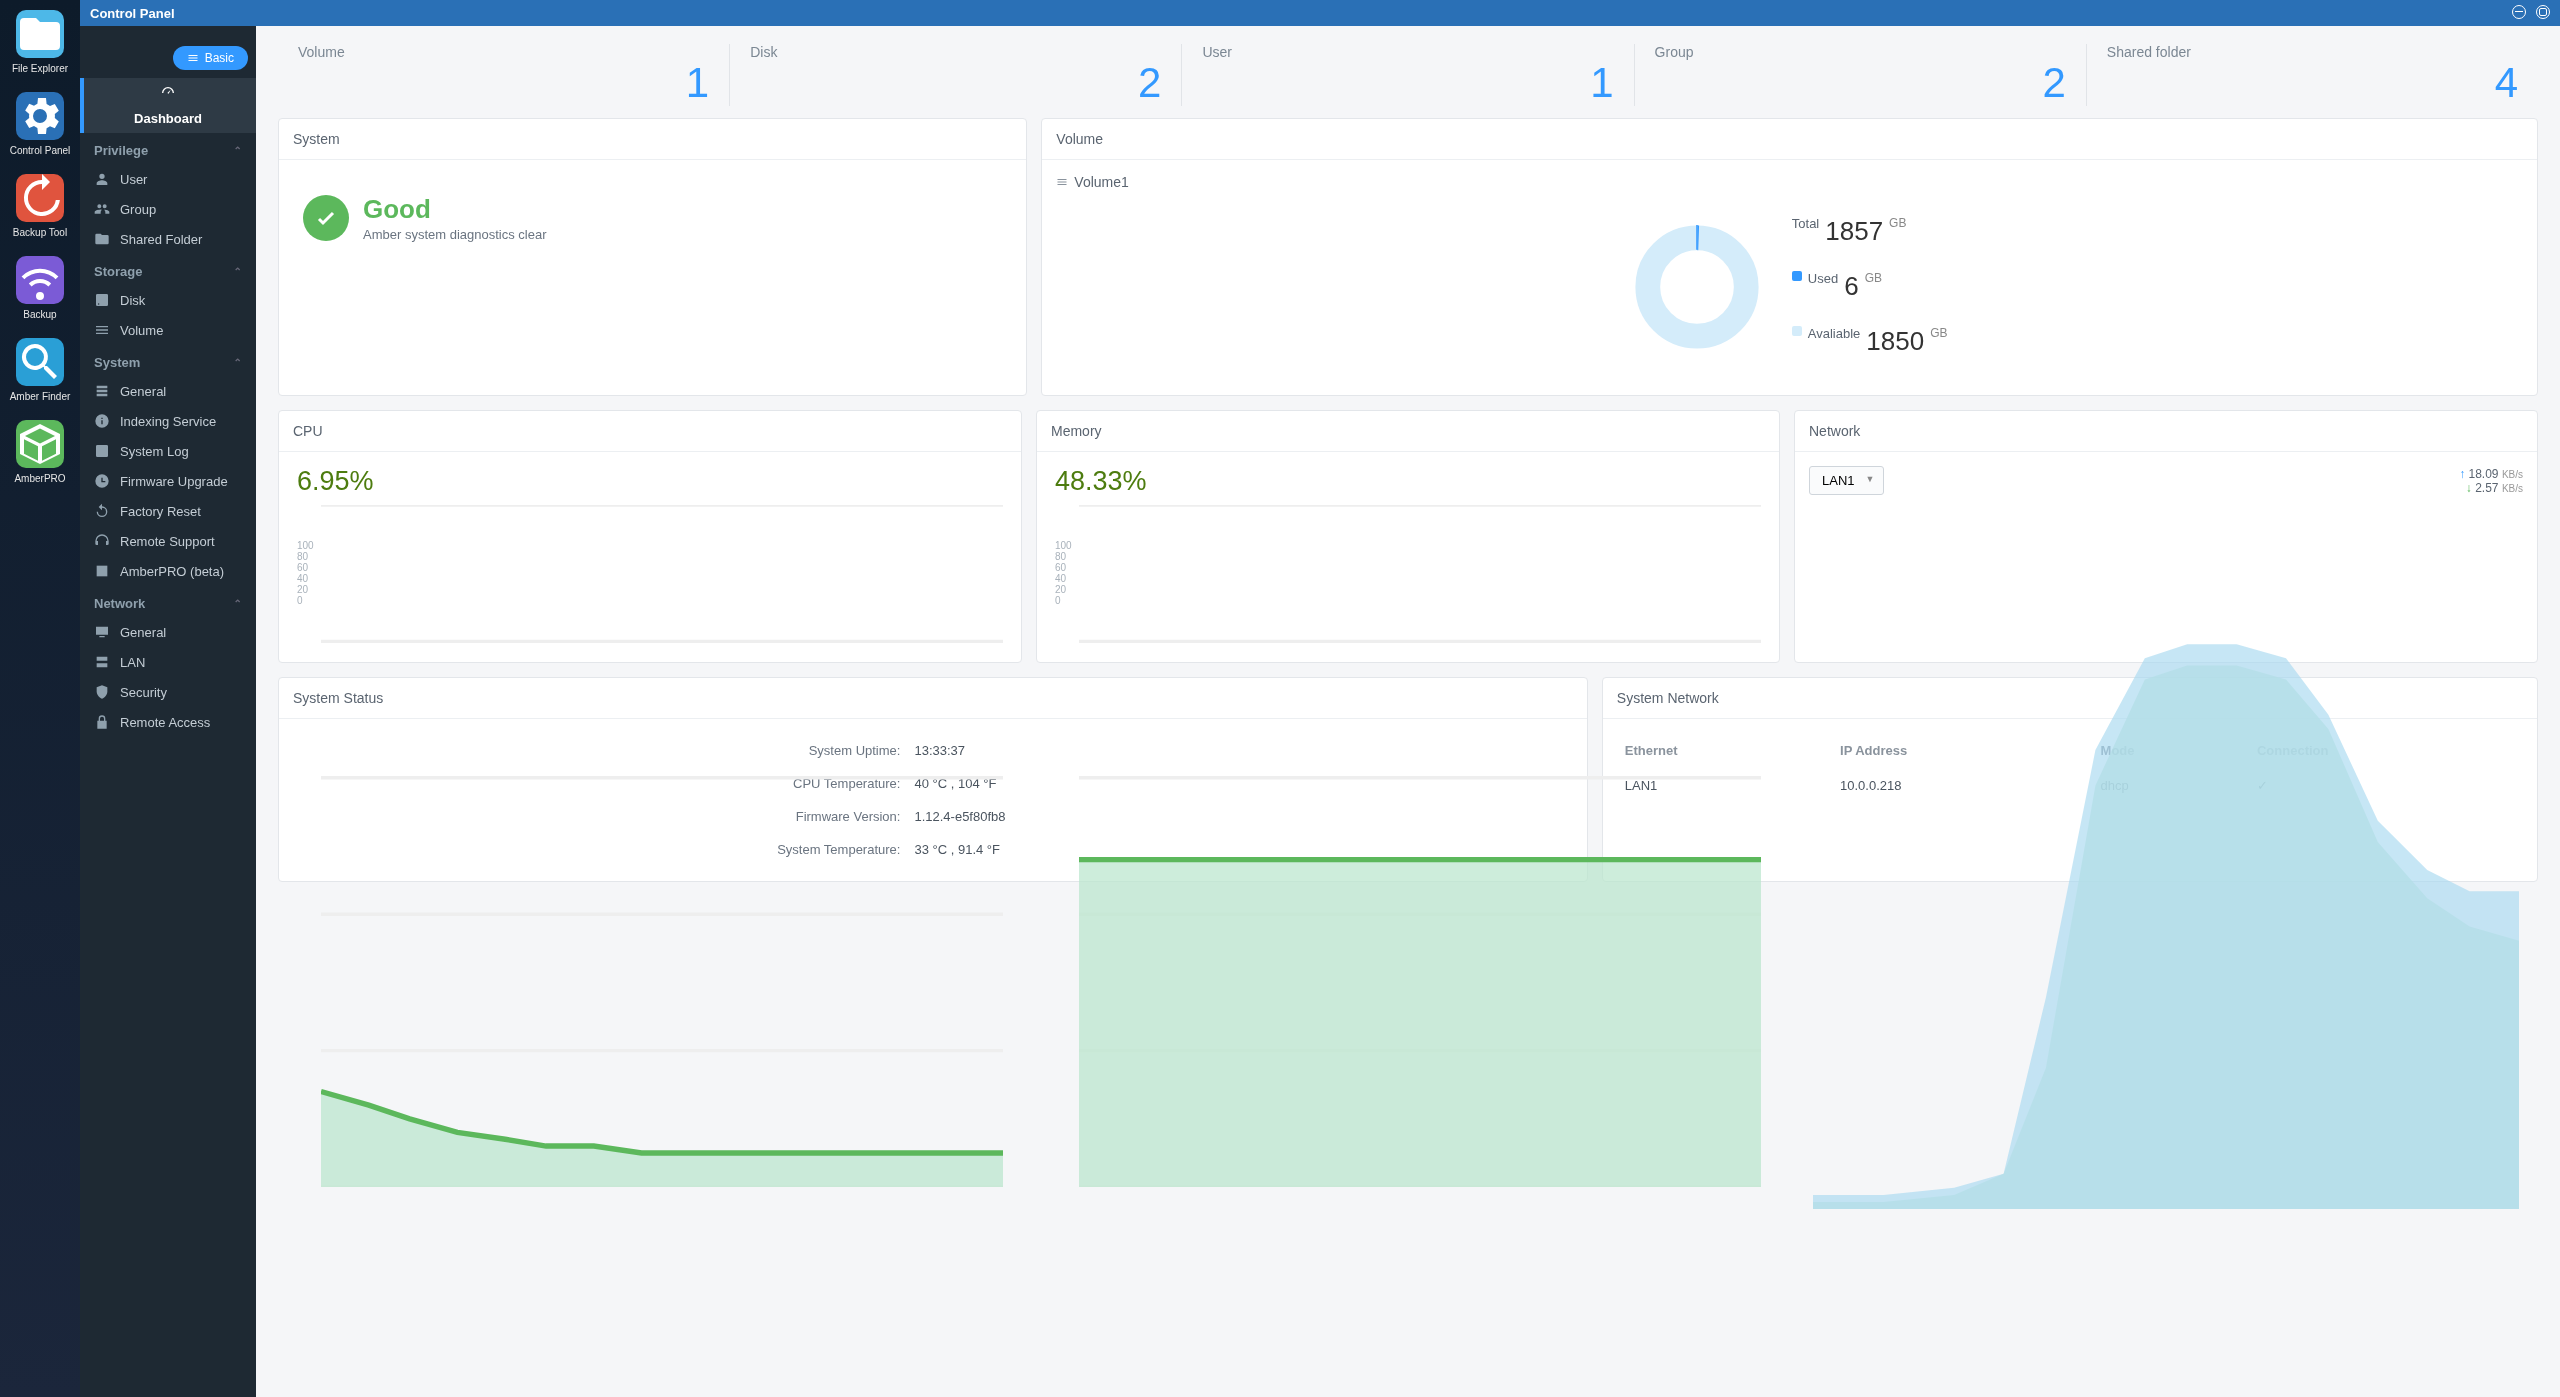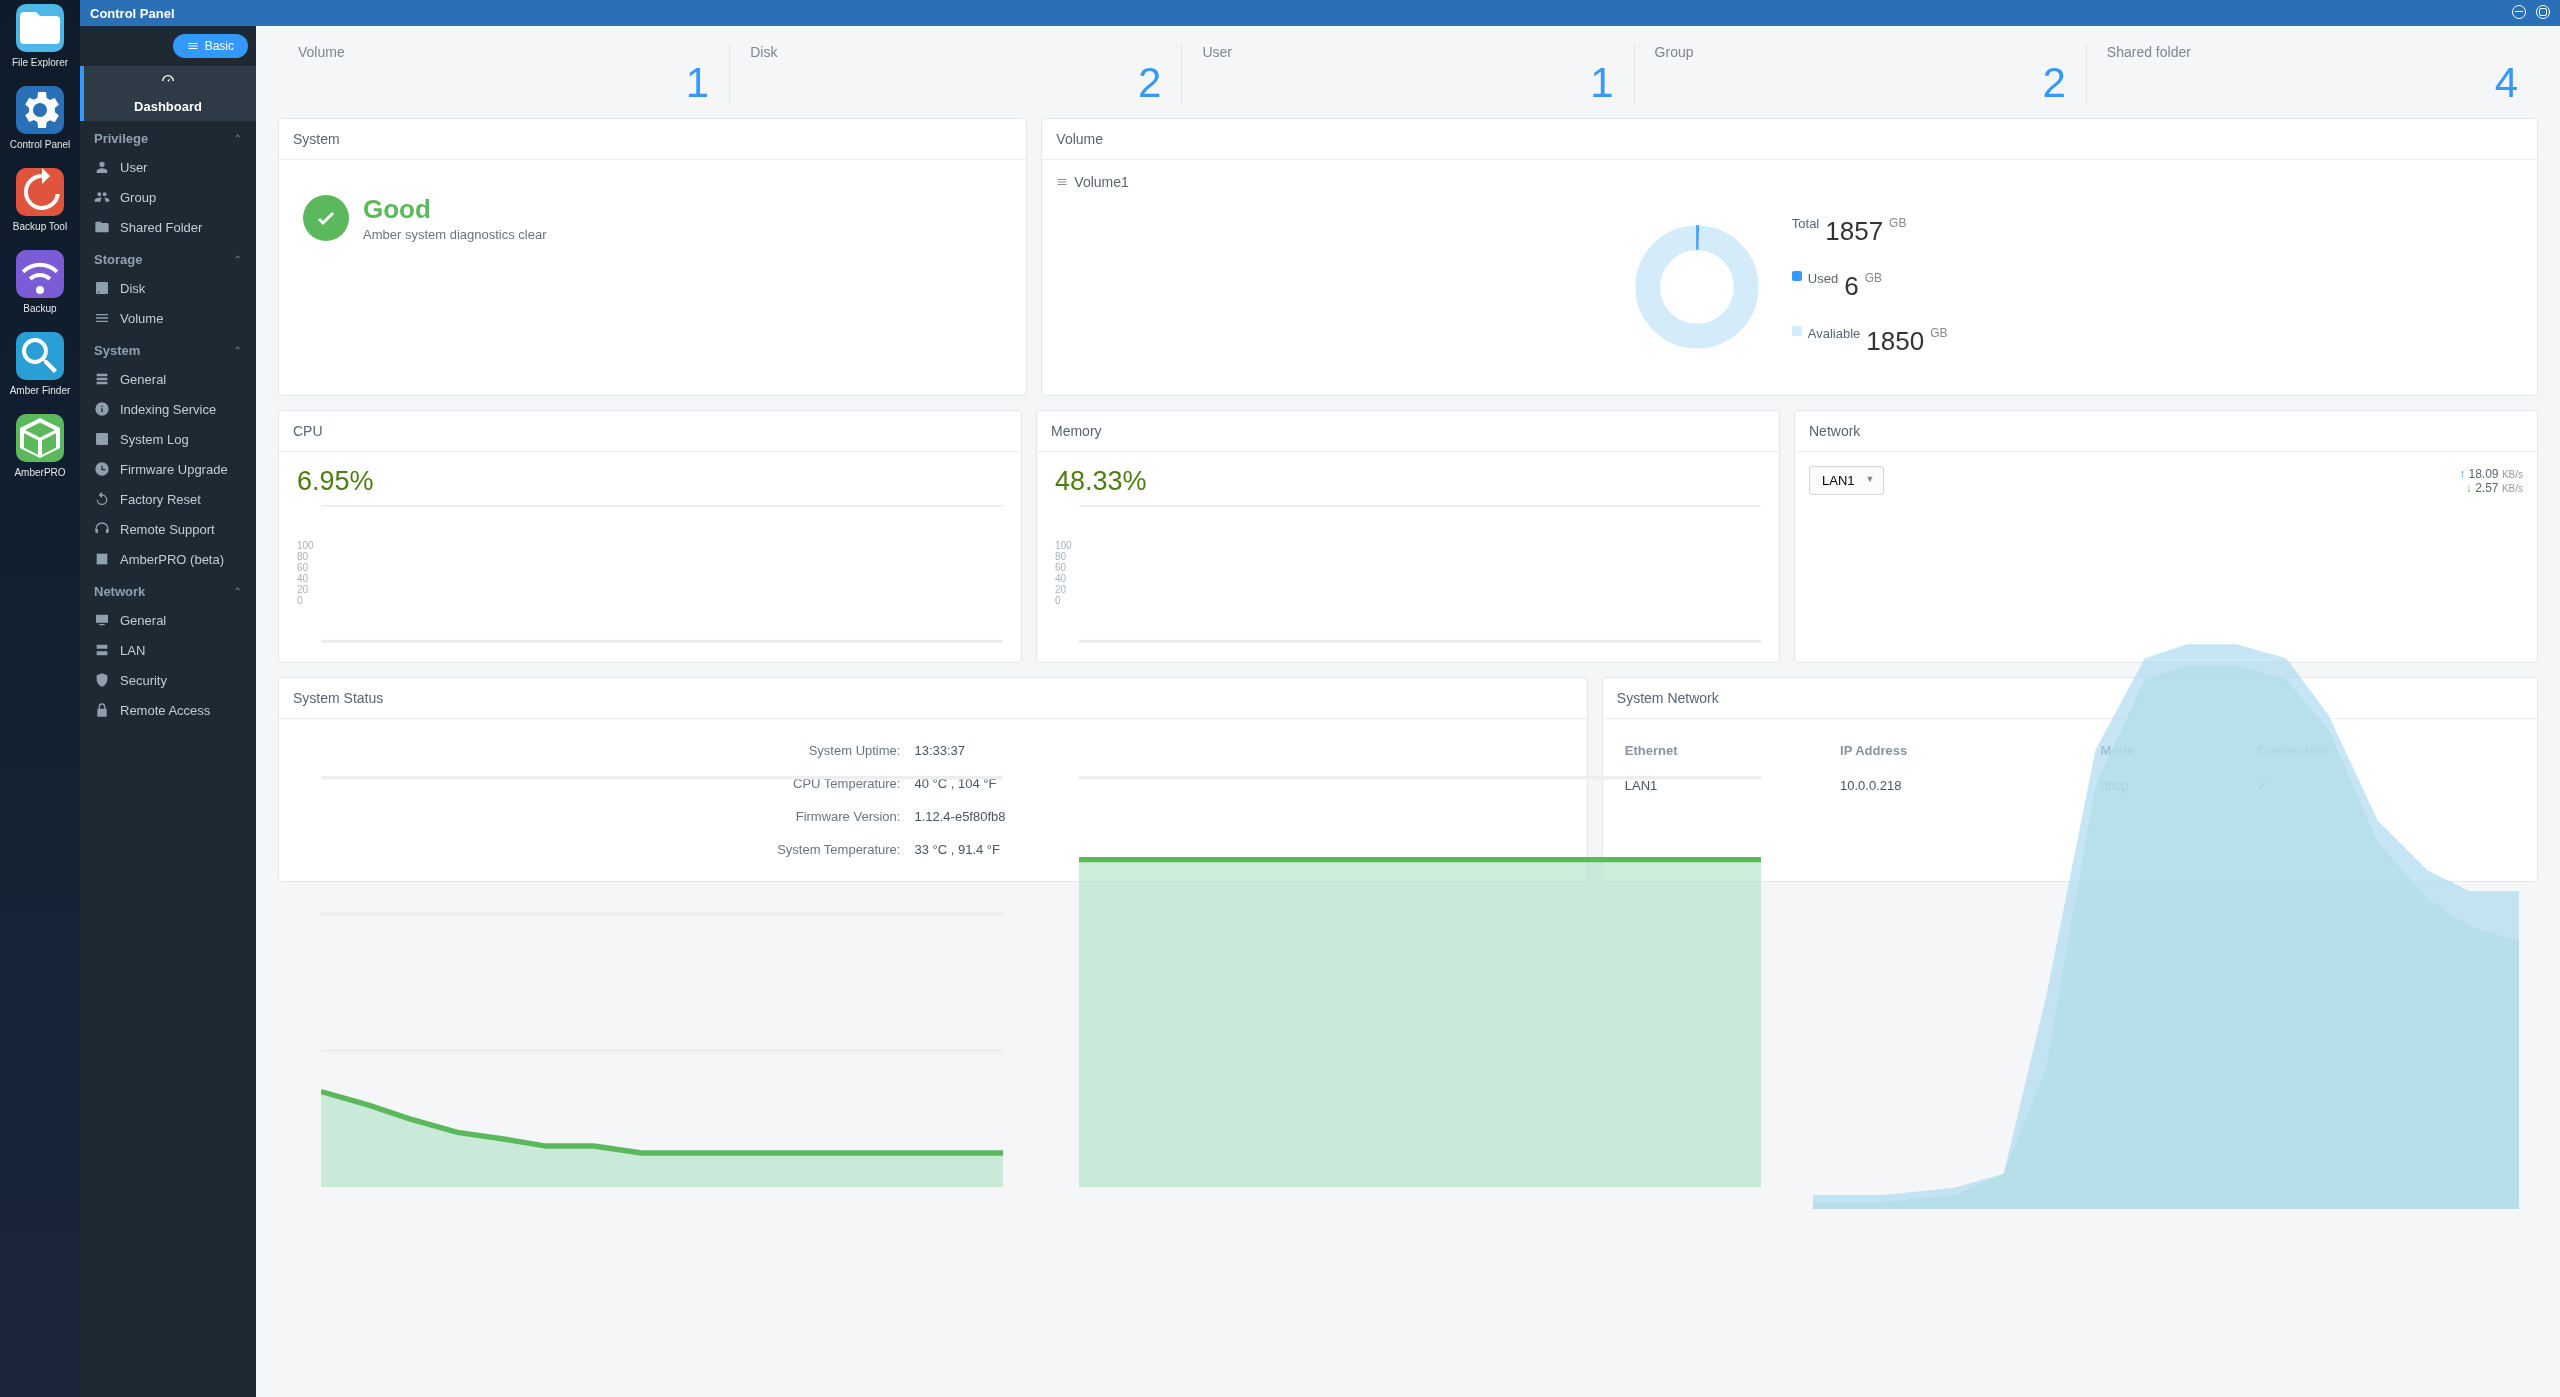--- a/index.html
+++ b/index.html
@@ -1,30 +1,30 @@
 <!DOCTYPE html>
 <html><head>
 <meta charset="utf-8">
 <style>
   * { box-sizing: border-box; margin: 0; padding: 0; }
   html, body { height: 100%; width: 100%; font-family: -apple-system, BlinkMacSystemFont, "Segoe UI", Helvetica, Arial, sans-serif; background: #f5f6f8; }
   .root { display: flex; height: 100%; }
-  .dock { width: 80px; background: linear-gradient(180deg,#0d1b2a,#1b263b); display: flex; flex-direction: column; align-items: center; padding-top: 4px; }
+  .dock { width: 80px; background: linear-gradient(180deg,#0d1b2a,#1b263b); display: flex; flex-direction: column; align-items: center; padding-top: 10px; }
   .dock-item { width: 70px; display: flex; flex-direction: column; align-items: center; margin-bottom: 18px; cursor: pointer; }
   .dock-icon { width: 48px; height: 48px; border-radius: 10px; display:flex;align-items:center;justify-content:center; font-size:22px; color:#fff; }
   .dock-label { font-size: 10px; color: #e6e6e6; margin-top: 5px; text-align:center; }
   .app { flex: 1; display: flex; flex-direction: column; }
   .titlebar { height: 26px; background: #2a70b6; color: #fff; display:flex; align-items:center; padding: 0 10px; font-size: 13px; font-weight:600; justify-content: space-between; }
   .titlebar-right span { width:14px;height:14px;border:1.5px solid #fff;border-radius:50%;display:inline-block;margin-left:6px; position:relative;}
   .titlebar-right .win-min::after{content:"";position:absolute;left:2px;right:2px;top:5px;border-top:1.5px solid #fff;}
   .titlebar-right .win-max::after{content:"";position:absolute;left:2px;right:2px;top:2px;bottom:2px;border:1.5px solid #fff;border-radius:2px;}
   .body-row { flex:1; display:flex; min-height:0;}
   .sidebar { width: 176px; background:#1e2933; color:#b7c0c9; display:flex; flex-direction:column; font-size:13px; overflow-y:auto;}
   .basic-wrap{display:flex;justify-content:flex-end;padding:8px 8px 8px 8px;}
-  .basic-btn{background:#3399ff;color:#fff;border:none;border-radius:14px;padding:5px 14px;font-size:12px;display:flex;align-items:center;gap:6px;cursor:pointer;}
+  .basic-btn{background:#3399ff;color:#fff;border:none;border-radius:14px;padding:5px 14px;font-size:12px;display:flex;align-items:center;gap:6px;cursor:pointer;margin-top:12px;}
   .nav-item{display:flex;align-items:center;gap:10px;padding:7px 14px;cursor:pointer;color:#b7c0c9;}
   .nav-item.active{background:#2e3a45;color:#fff;border-left:4px solid #3399ff;padding-left:10px;font-weight:600;flex-direction:column;}
   .nav-item svg{width:16px;height:16px;flex-shrink:0;}
   .nav-section{display:flex;align-items:center;justify-content:space-between;padding:10px 14px 6px;color:#8fa0ad;font-size:13px;font-weight:600;cursor:pointer;}
   .nav-section .chev{font-size:10px;color:#667;}
   .nav-sub{color:#c4cdd5;padding:7px 14px 7px 14px;display:flex;align-items:center;gap:10px;cursor:pointer;}
   .nav-sub svg{width:16px;height:16px;flex-shrink:0;fill:#8fa0ad;}
   .content{flex:1;overflow:auto;background:#f5f6f8;}
   .stats-row{display:flex;padding:18px 22px 12px;gap:0;}
   .stat{flex:1;padding:0 20px;border-right:1px solid #e1e4e8;}

